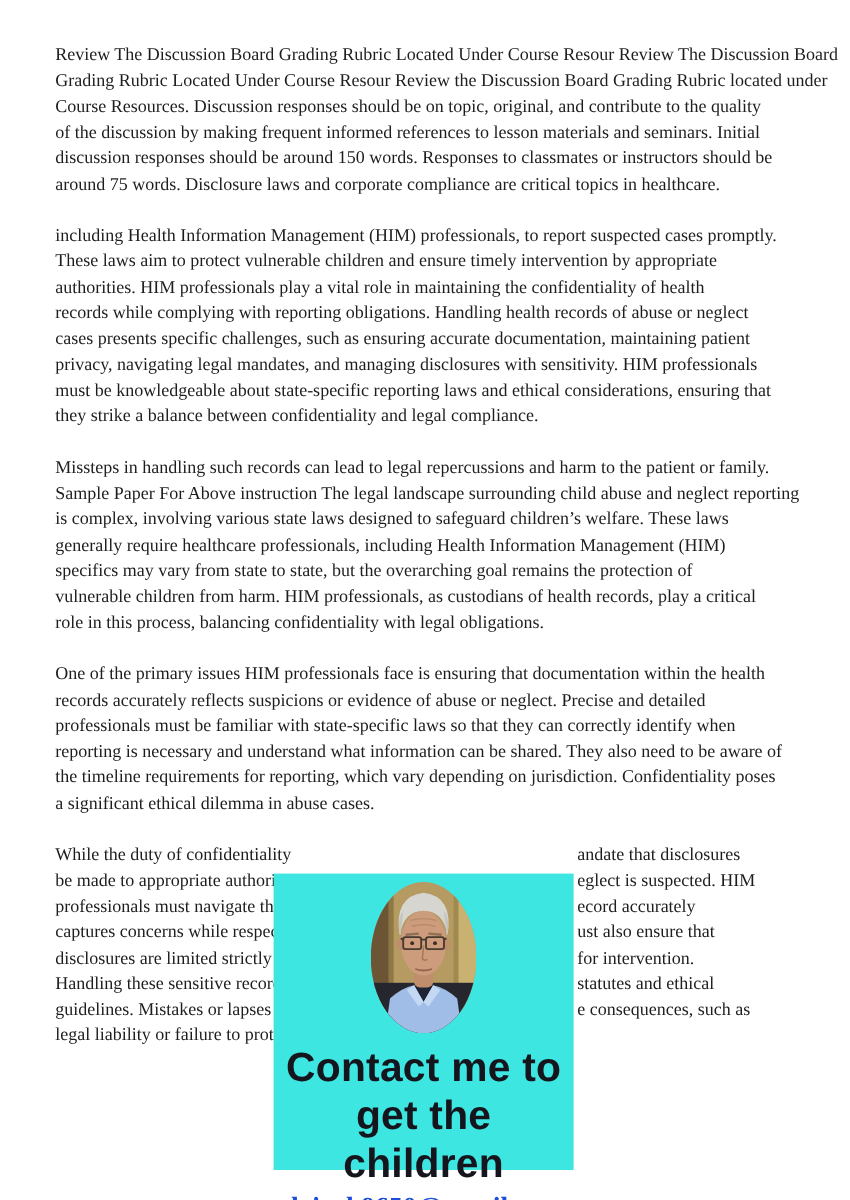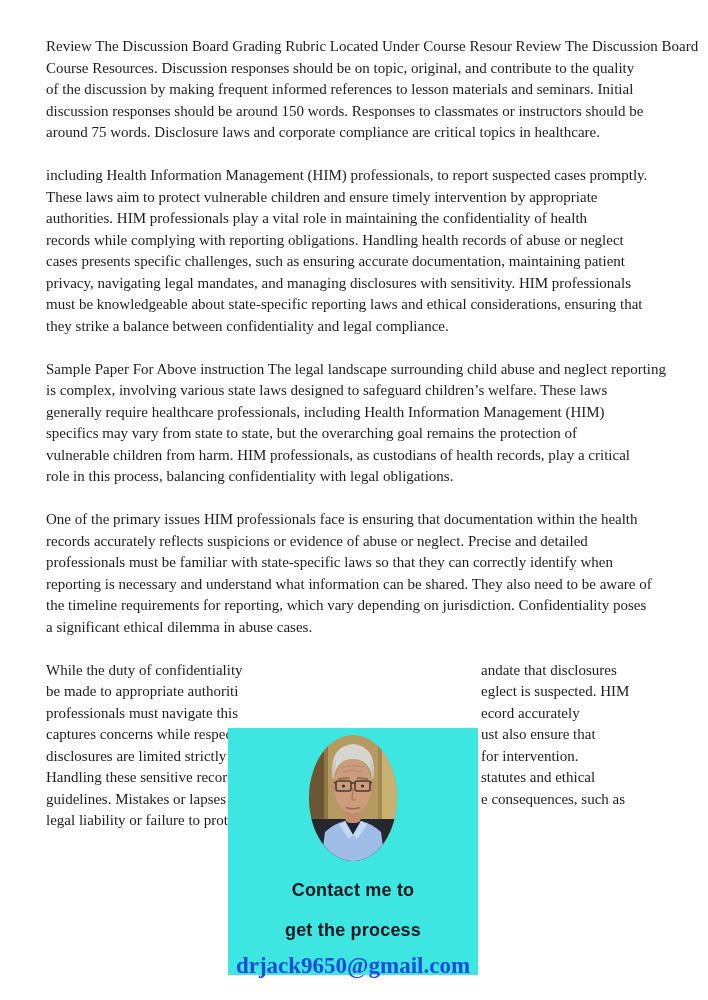--- a/index.html
+++ b/index.html
@@ -57,21 +57,21 @@
     margin-top: 7px;
     border-radius: 50%;
     overflow: hidden;
     flex: none;
   }
   .photo svg { display: block; }
   .headline {
     margin-top: 9px;
     font-family: "Liberation Sans", sans-serif;
     font-weight: 700;
-    font-size: 18px;
+    font-size: 34px;
     line-height: 40px;
     text-align: center;
     letter-spacing: 0.2px;
   }
   .email {
     margin-top: 2px;
     font-family: "Liberation Serif", serif;
     font-weight: 700;
     font-size: 23px;
     line-height: 28px;
@@ -79,36 +79,38 @@
   }
 </style>
 </head>
 <body>
 
 <div class="page" style="background: rgb(255, 255, 255); color: rgb(29, 29, 29);">
 
   <div class="doc" id="doc-body">
       <div class="paragraph">
         <div class="text-line">Review The Discussion Board Grading Rubric Located Under Course Resour Review The Discussion Board</div>
+        <div class="text-line">Grading Rubric Located Under Course Resour Review the Discussion Board Grading Rubric located under</div>
         <div class="text-line">Course Resources. Discussion responses should be on topic, original, and contribute to the quality</div>
         <div class="text-line">of the discussion by making frequent informed references to lesson materials and seminars. Initial</div>
         <div class="text-line">discussion responses should be around 150 words. Responses to classmates or instructors should be</div>
         <div class="text-line">around 75 words. Disclosure laws and corporate compliance are critical topics in healthcare.</div>
       </div>
       <div class="paragraph">
         <div class="text-line">including Health Information Management (HIM) professionals, to report suspected cases promptly.</div>
         <div class="text-line">These laws aim to protect vulnerable children and ensure timely intervention by appropriate</div>
         <div class="text-line">authorities. HIM professionals play a vital role in maintaining the confidentiality of health</div>
         <div class="text-line">records while complying with reporting obligations. Handling health records of abuse or neglect</div>
         <div class="text-line">cases presents specific challenges, such as ensuring accurate documentation, maintaining patient</div>
         <div class="text-line">privacy, navigating legal mandates, and managing disclosures with sensitivity. HIM professionals</div>
         <div class="text-line">must be knowledgeable about state-specific reporting laws and ethical considerations, ensuring that</div>
         <div class="text-line">they strike a balance between confidentiality and legal compliance.</div>
       </div>
       <div class="paragraph">
+        <div class="text-line">Missteps in handling such records can lead to legal repercussions and harm to the patient or family.</div>
         <div class="text-line">Sample Paper For Above instruction The legal landscape surrounding child abuse and neglect reporting</div>
         <div class="text-line">is complex, involving various state laws designed to safeguard children’s welfare. These laws</div>
         <div class="text-line">generally require healthcare professionals, including Health Information Management (HIM)</div>
         <div class="text-line">specifics may vary from state to state, but the overarching goal remains the protection of</div>
         <div class="text-line">vulnerable children from harm. HIM professionals, as custodians of health records, play a critical</div>
         <div class="text-line">role in this process, balancing confidentiality with legal obligations.</div>
       </div>
       <div class="paragraph">
         <div class="text-line">One of the primary issues HIM professionals face is ensuring that documentation within the health</div>
         <div class="text-line">records accurately reflects suspicions or evidence of abuse or neglect. Precise and detailed</div>
@@ -171,18 +173,18 @@
         <circle cx="34.5" cy="51" r="1.6" fill="#3a2d24"></circle>
         <circle cx="53.5" cy="51" r="1.6" fill="#3a2d24"></circle>
 
         <path d="M44 53 L43 64 Q44.5 66 47 64.5" stroke="#a5765a" stroke-width="1.2" fill="none"></path>
 
         <path d="M37 72.5 Q44 75 51 72.5" stroke="#96654e" stroke-width="1.5" fill="none"></path>
       </svg>
     </div>
     <div class="headline" id="headline" style="color: rgb(21, 21, 29);">
       <div>Contact me to</div>
-      <div>get the process</div>
+      <div>get the children</div>
     </div>
     <div class="email" id="email" style="color: #1d4ed8; text-align: center;">drjack9650@gmail.com</div>
   </div>
 
 </div>
 
 </body></html>

